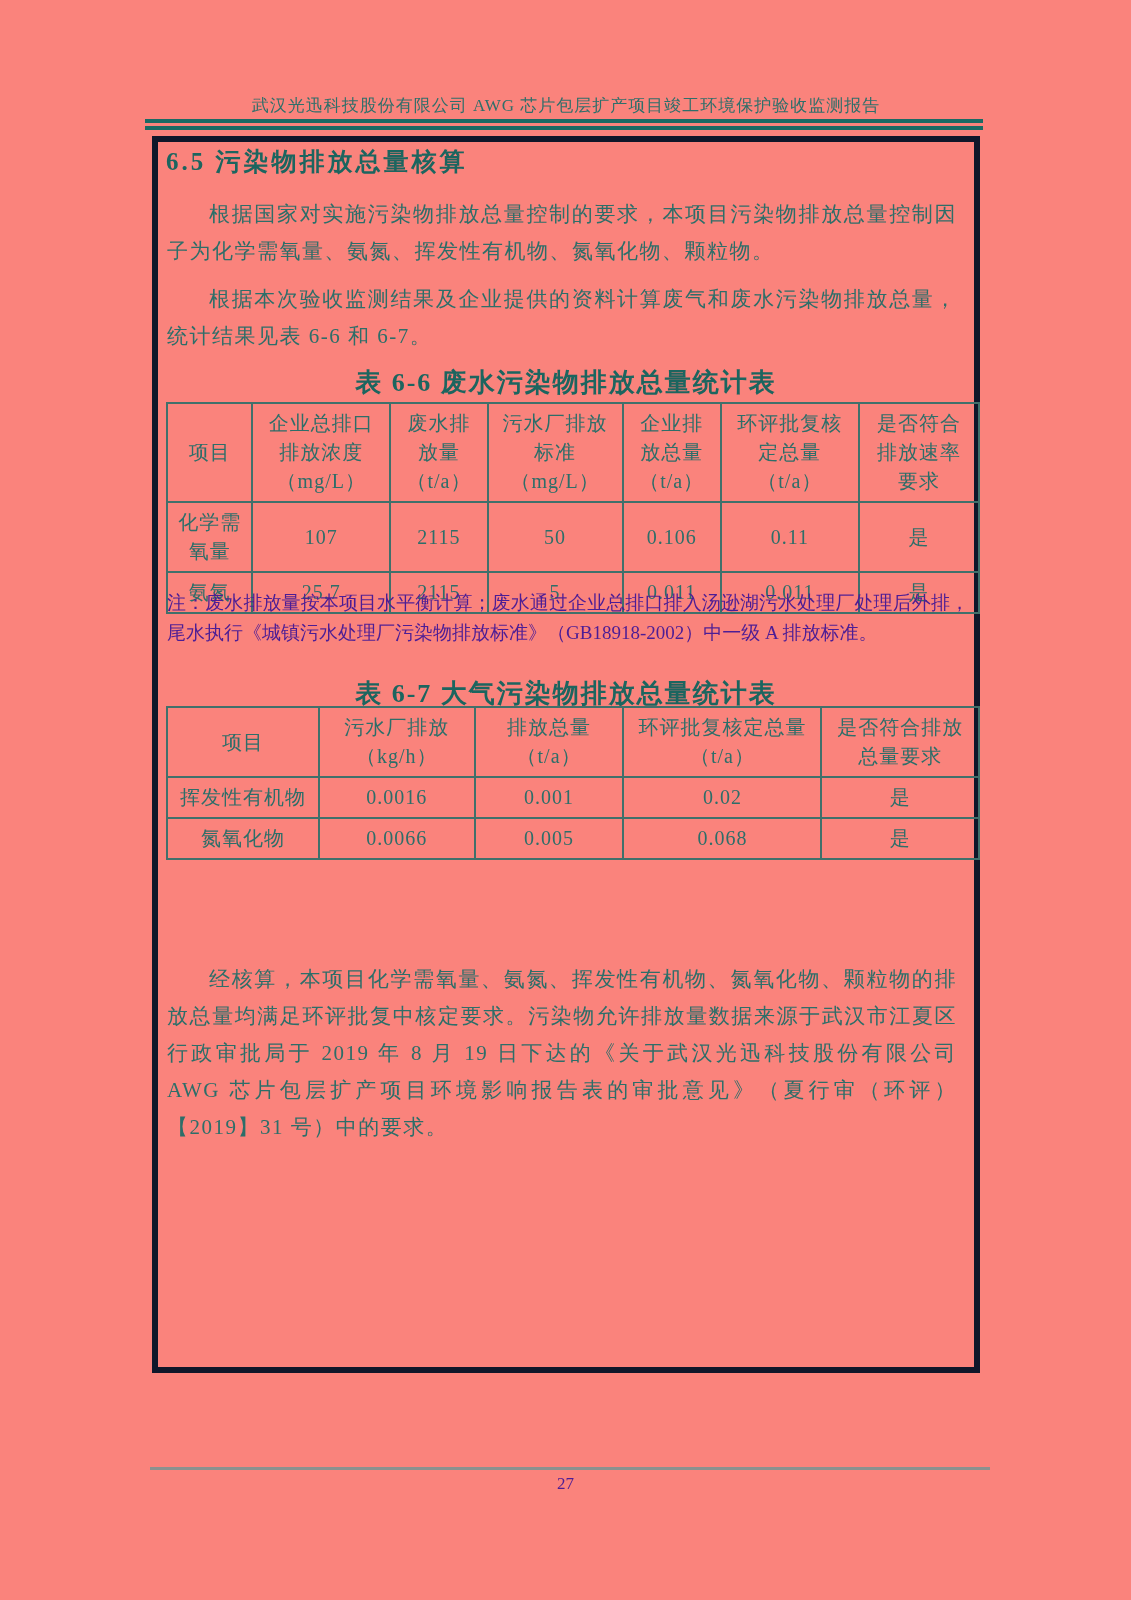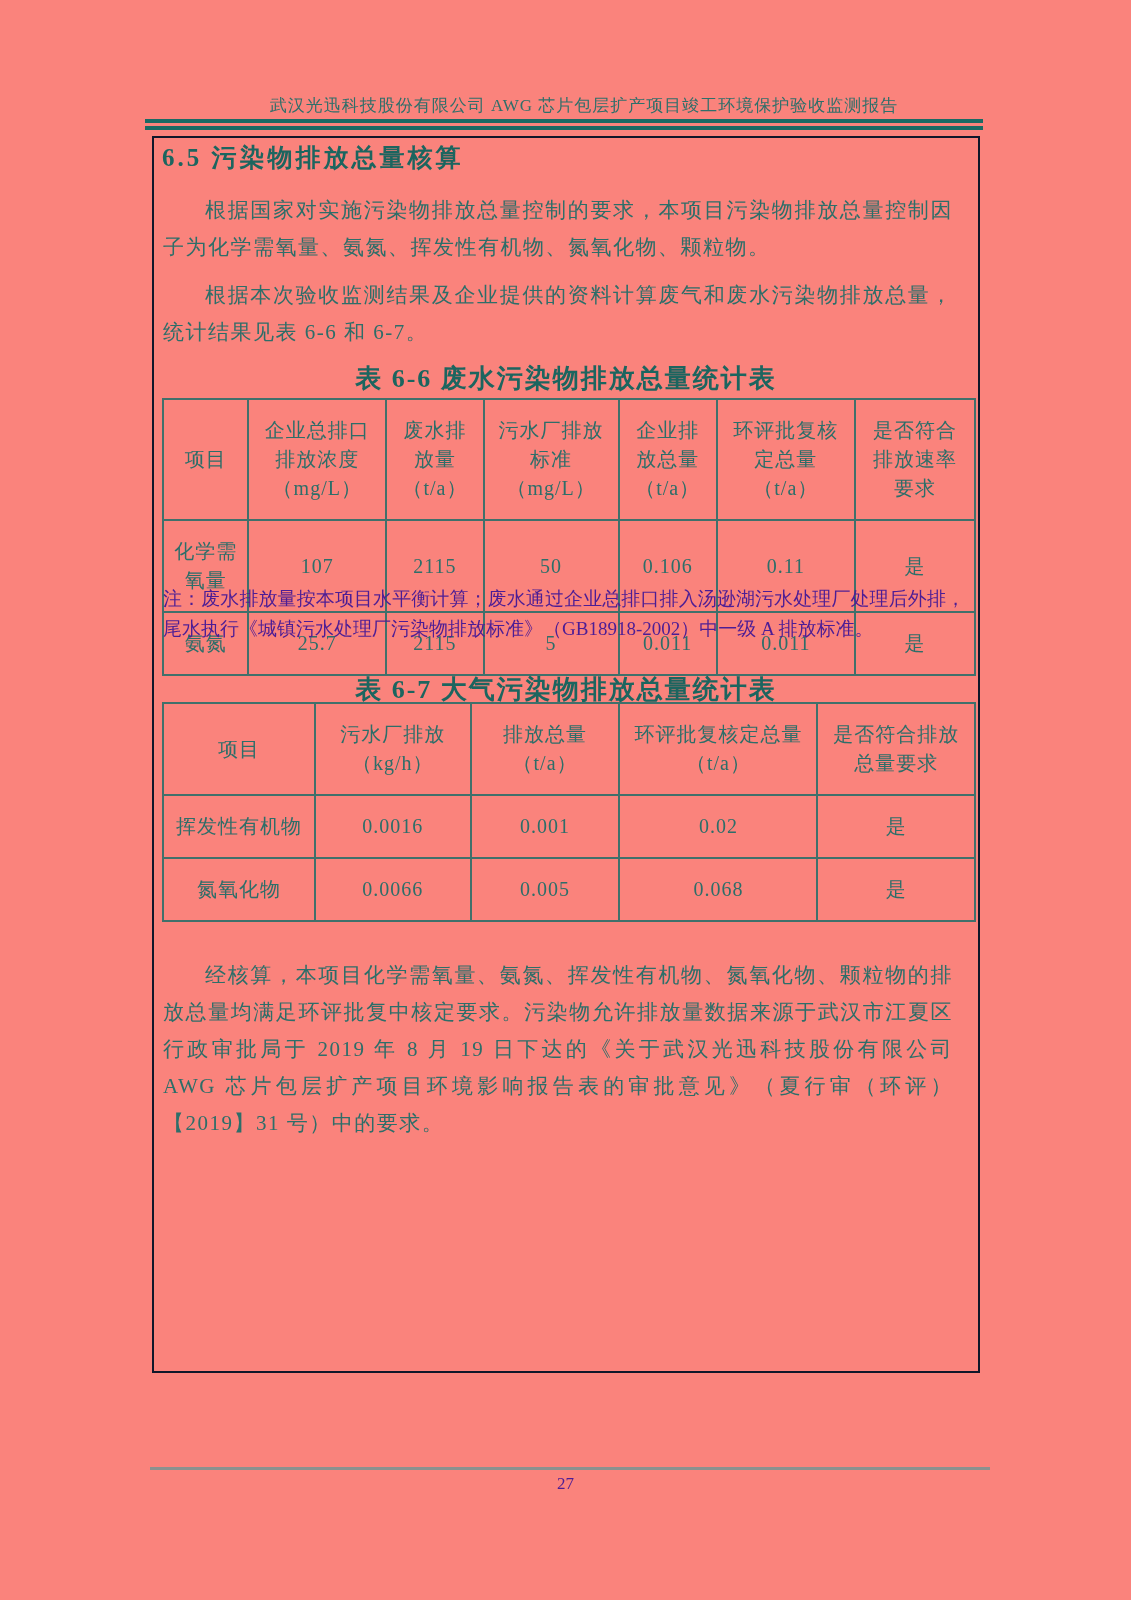--- a/index.html
+++ b/index.html
@@ -5,35 +5,35 @@
   html,body { margin:0; padding:0; }
   .page {
     position:relative;
     width:1131px; height:1600px;
     background:#fa837c;
     font-family:"Liberation Serif","DejaVu Serif",serif;
     color:#2d6e69;
     overflow:hidden;
   }
   .report-header {
-    position:absolute; top:94px; left:170px; width:828px;
+    position:absolute; top:94px; left:152px; width:828px;
     text-align:center;
     font-size:17px; letter-spacing:1px; color:#2e6f6a;
     white-space:nowrap;
   }
   .header-rule {
     position:absolute; top:119px; left:145px; width:838px;
     height:3px;
     border-top:4px solid #1a6a64;
     border-bottom:4px solid #1a6a64;
   }
   .content-box {
     position:absolute; top:136px; left:152px;
     width:828px; height:1237px;
-    border:2px solid #0f172a;
+    border:6px solid #0f172a;
     box-sizing:border-box;
     text-decoration:underline;
   }
   .section-title {
     position:absolute; top:3px; left:8px;
     font-size:25px; font-weight:bold; letter-spacing:3px;
     color:#1c655f; line-height:34px;
     white-space:nowrap;
   }
   .para {
@@ -58,21 +58,21 @@
     border-collapse:collapse;
     table-layout:fixed;
     color:#2d6e69;
   }
   .t1 { top:260px; }
   .t2 { top:564px; }
   table.data th, table.data td {
     border:2px solid #40706b;
     text-align:center; vertical-align:middle;
     font-weight:normal;
-    padding:16px 3px;
+    padding:5px 3px;
     font-size:20px; line-height:29px; letter-spacing:1px;
     overflow:hidden;
   }
   table.data th { white-space:pre-line; }
   .t1 tr.hdr  { height:88px; }
   .t1 tr.r0   { height:59px; }
   .t1 tr.r1   { height:37px; }
   .t2 tr.hdr  { height:59px; }
   .t2 tr.r0   { height:31px; }
   .t2 tr.r1   { height:30px; }

